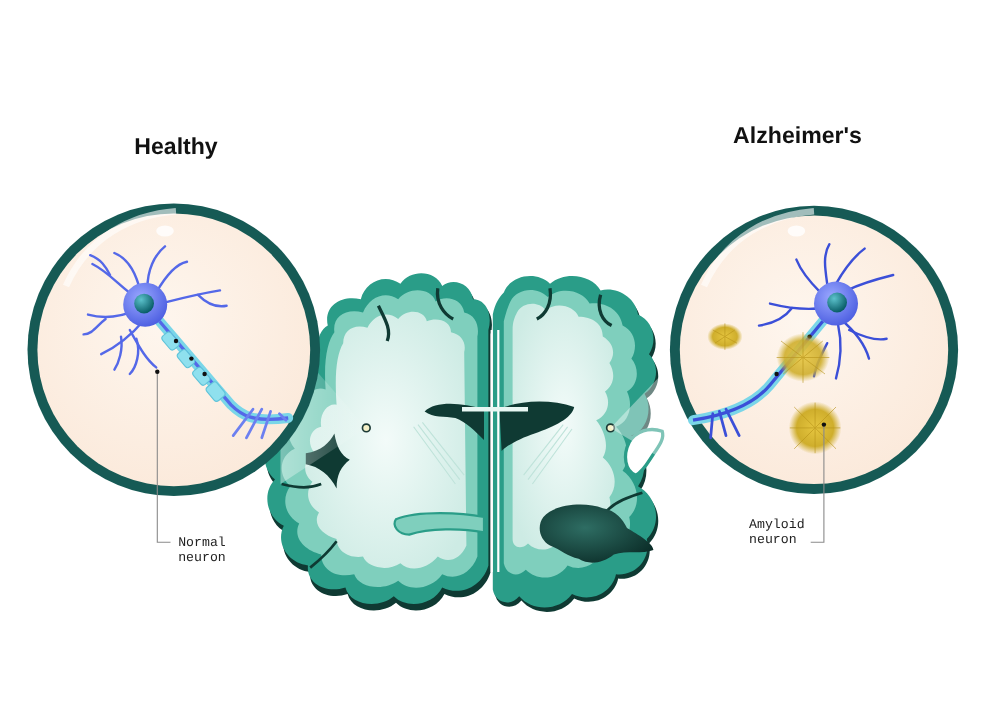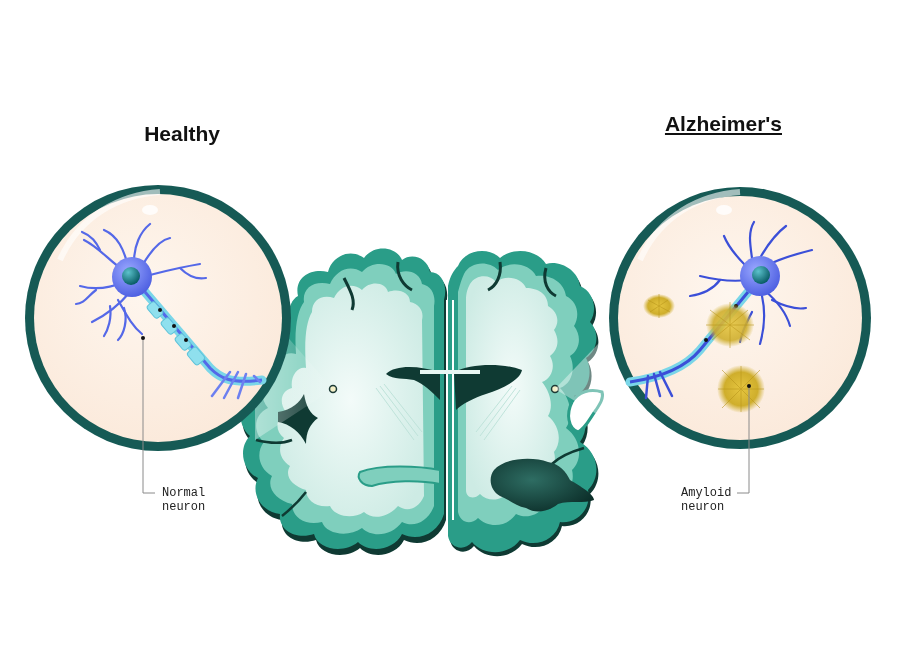--- a/index.html
+++ b/index.html
@@ -1,17 +1,17 @@
 <!DOCTYPE html>
 <html><head>
 <meta charset="utf-8">
 <style>
   html, body { margin:0; padding:0; background:#ffffff; }
   body { width:900px; height:660px; position:relative; overflow:hidden; font-family:"Liberation Sans", sans-serif; }
-  .title { position:absolute; font-weight:bold; color:#111; font-size:21px; line-height:24px; text-align:right; }
+  .title { position:absolute; font-weight:bold; color:#111; font-size:21px; line-height:24px; text-align:center; }
   .label { position:absolute; font-size:12px; line-height:14px; color:#222;font-family:Liberation Mono, monospace; }
   svg.scene { position:absolute; left:0; top:0; }
 </style>
 </head>
 <body>
 
 <svg class="scene" width="900" height="660" viewBox="0 0 900 660" xmlns="http://www.w3.org/2000/svg">
   <defs>
     <radialGradient id="lensGrad" cx="45%" cy="40%" r="65%">
       <stop offset="0%" stop-color="#fef6ee"></stop>
@@ -217,24 +217,24 @@
 
   <polyline points="143,338 143,493 155,493" fill="none" stroke="#8a8a8a" stroke-width="1"></polyline>
   <circle cx="143" cy="338" r="2" fill="#111"></circle>
   <polyline points="749,386 749,493 737,493" fill="none" stroke="#8a8a8a" stroke-width="1"></polyline>
   <circle cx="749" cy="386" r="2" fill="#111"></circle>
 </svg>
 
 <div class="title" style="left:100px; top:122px; width:120px;">
   <span>Healthy</span>
 </div>
-<div class="title" style="left:612px; top:112px; width:170px;text-decoration:underline;">
+<div class="title" style="left:640px; top:112px; width:170px;">
   <div>Alzheimer's</div>
 </div>
 
 <div class="label" style="left:162px; top:486px;">
   <div>Normal</div>
   <div>neuron</div>
 </div>
-<div class="label" style="left:681px; top:486px;">
+<div class="label" style="left:681px; top:470px;">
   <div>Amyloid</div>
   <div>neuron</div>
 </div>
 
 </body></html>

